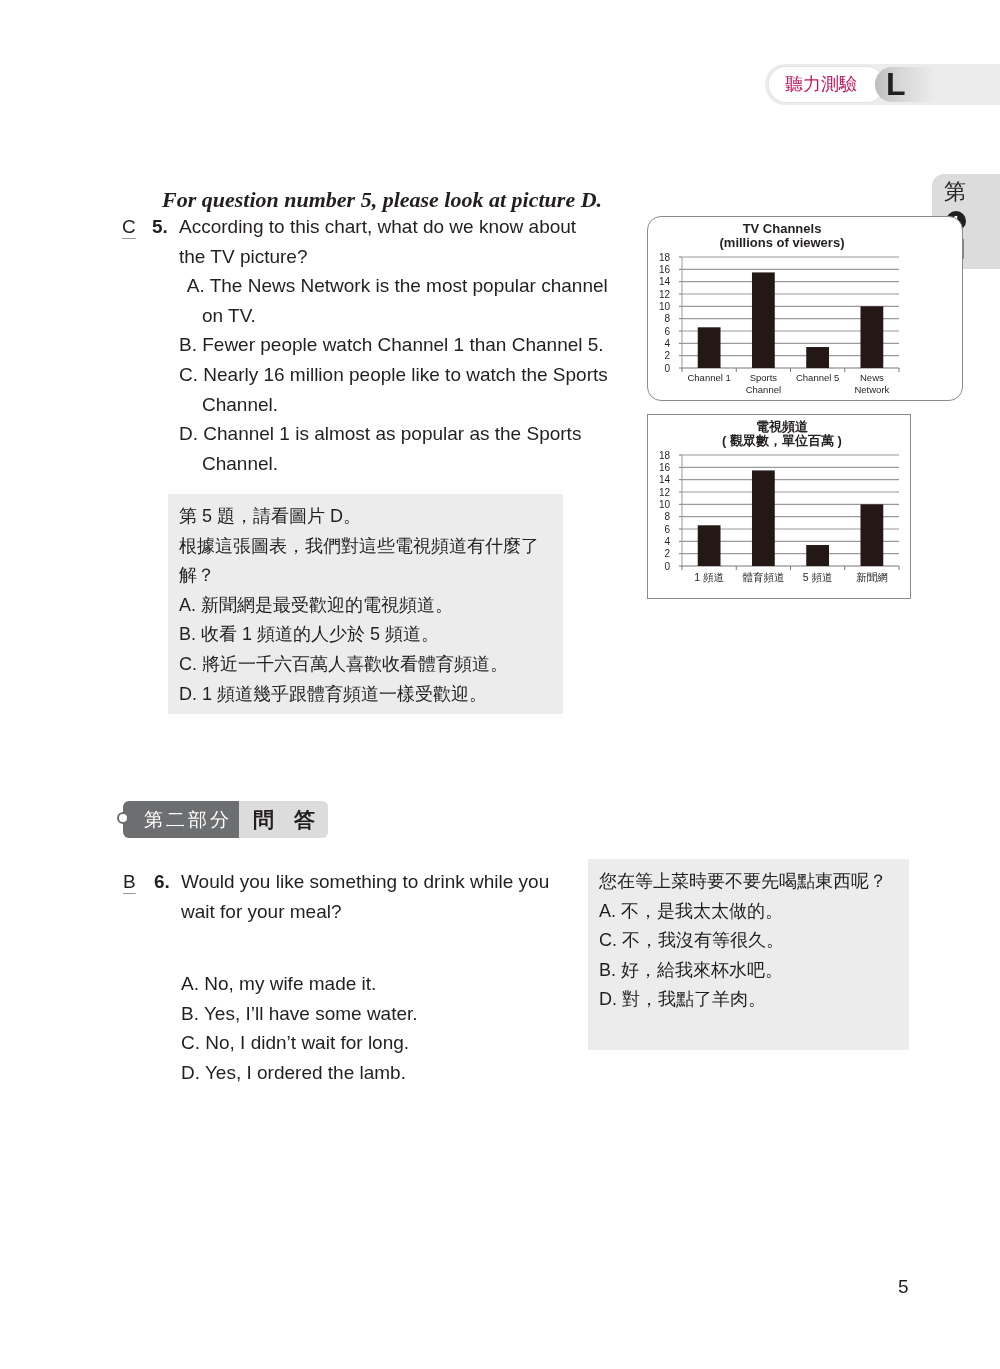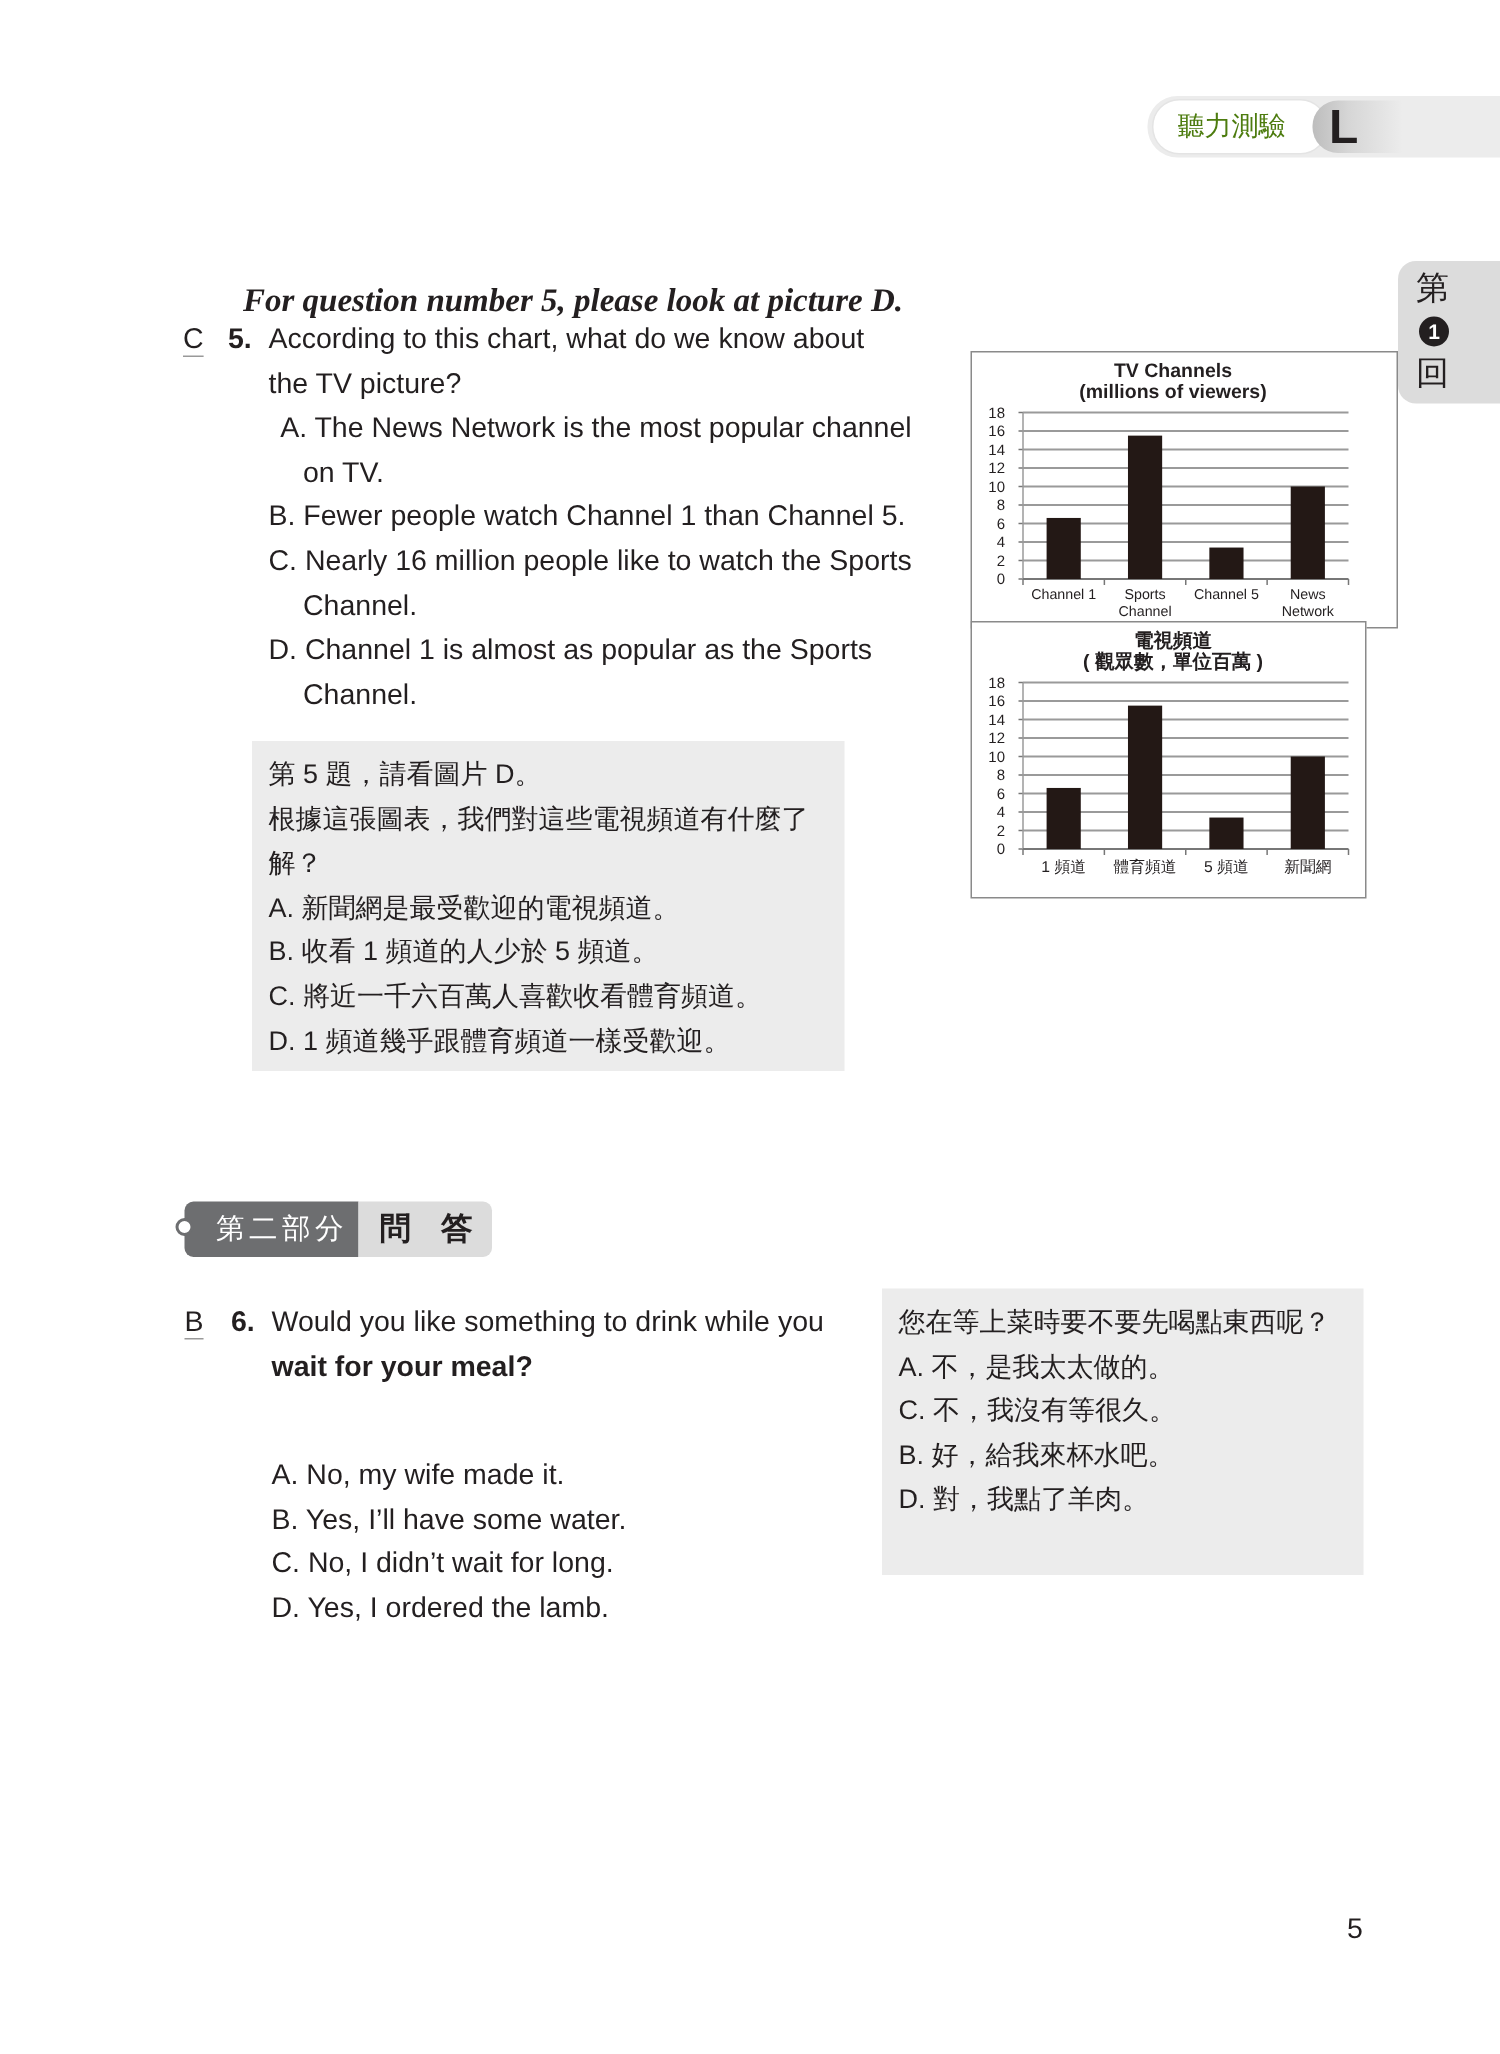--- a/index.html
+++ b/index.html
@@ -1,21 +1,21 @@
 <!DOCTYPE html>
 <html><head>
 <meta charset="utf-8">
 <style>
   html, body { margin:0; padding:0; }
   body { width:1000px; height:1369px; position:relative; background:#fff; font-family:"Liberation Sans","DejaVu Sans",sans-serif; color:#231f20; overflow:hidden; }
   .abs { position:absolute; }
   
   .hdr-bar { left:765px; top:64px; width:235px; height:41px; background:#ececec; border-radius:20px 0 0 20px; }
   .hdr-white { left:769px; top:67px; width:115px; height:35px; background:#fff; border-radius:17px; box-shadow:0 0 0 1px #e4e4e4; }
-  .hdr-title { left:785px; top:72px; font-size:18px; line-height:24px; color:#4d7c0f; }
+  .hdr-title { left:785px; top:72px; font-size:18px; line-height:24px; color:#be185d; }
   .hdr-L { left:875px; top:67px; width:60px; height:35px; border-radius:17px 0 0 17px; background:linear-gradient(90deg,#bdbdbd 0%,#d6d6d6 40%,#ececec 100%); }
   .hdr-Lletter { left:886px; top:66px; font-size:32px; font-weight:bold; line-height:36px; color:#231f20; }
   
   .side-tab { left:932px; top:174px; width:68px; height:95px; background:#dcdcdc; border-radius:12px 0 0 12px; }
   .side-ch { position:absolute; left:12px; font-size:22px; line-height:24px; color:#231f20; }
   .side-circle { position:absolute; left:14px; top:37px; width:20px; height:20px; border-radius:50%; background:#231f20; color:#fff; font-size:14px; font-weight:bold; text-align:center; line-height:20px; }
   
   .instr { left:122px; top:187px; font-family:"Liberation Serif","DejaVu Serif",serif; font-style:italic; font-weight:bold; font-size:22px; line-height:26px;margin-left:40px; }
   .q-line { font-size:19px; line-height:29.6px; white-space:nowrap; }
   .ans { font-size:19px; text-decoration:underline; text-decoration-color:#999; text-underline-offset:5px; }
@@ -69,21 +69,21 @@
     <div class="zh">第 5 題，請看圖片 D。</div>
     <div class="zh">根據這張圖表，我們對這些電視頻道有什麼了</div>
     <div class="zh">解？</div>
     <div class="zh">A. 新聞網是最受歡迎的電視頻道。</div>
     <div class="zh">B. 收看 1 頻道的人少於 5 頻道。</div>
     <div class="zh">C. 將近一千六百萬人喜歡收看體育頻道。</div>
     <div class="zh">D. 1 頻道幾乎跟體育頻道一樣受歡迎。</div>
   </div>
 </div>
 
-<div class="abs chart-box" style="left:647px; top:234px; width:285px; height:185px;">
+<div class="abs chart-box" style="left:647px; top:216px; width:316px; height:185px;border-radius:14px;">
   <svg id="chart0" width="261" height="182">
       <text x="134" y="16" text-anchor="middle" font-size="13" font-weight="bold" fill="#231f20" font-family="Liberation Sans, DejaVu Sans, sans-serif">TV Channels</text>
       <text x="134" y="30" text-anchor="middle" font-size="13" font-weight="bold" fill="#231f20" font-family="Liberation Sans, DejaVu Sans, sans-serif">(millions of viewers)</text>
       <line x1="31" x2="34" y1="151" y2="151" stroke="#777" stroke-width="1"></line>
       <text x="22" y="154.5" text-anchor="end" font-size="10" fill="#231f20" font-family="Liberation Sans, DejaVu Sans, sans-serif">0</text>
       <line x1="34" x2="251" y1="138.66666666666666" y2="138.66666666666666" stroke="#9a9a9a" stroke-width="1.2"></line>
       <line x1="31" x2="34" y1="138.66666666666666" y2="138.66666666666666" stroke="#777" stroke-width="1"></line>
       <text x="22" y="142.16666666666666" text-anchor="end" font-size="10" fill="#231f20" font-family="Liberation Sans, DejaVu Sans, sans-serif">2</text>
       <line x1="34" x2="251" y1="126.33333333333334" y2="126.33333333333334" stroke="#9a9a9a" stroke-width="1.2"></line>
       <line x1="31" x2="34" y1="126.33333333333334" y2="126.33333333333334" stroke="#777" stroke-width="1"></line>
@@ -182,21 +182,21 @@
 <div class="abs sec-dot"></div>
 <div class="abs sec-t1">第二部分</div>
 <div class="abs sec-t2">問答</div>
 
 <div class="abs" style="left:123px; top:867px;">
   <div class="q-line" style="position:relative;">
     <span class="ans">B</span>
     <span class="qnum" style="position:absolute; left:31px;">6.</span>
     <span style="position:absolute; left:58px;">Would you like something to drink while you</span>
   </div>
-  <div class="q-line" style="padding-left:58px;font-weight:bold;">wait for your meal?</div>
+  <div class="q-line" style="padding-left:58px;">wait for your meal?</div>
   <div class="q-line" style="padding-left:58px;margin-top:43px;">A. No, my wife made it.</div>
   <div class="q-line" style="padding-left:58px;">B. Yes, I’ll have some water.</div>
   <div class="q-line" style="padding-left:58px;">C. No, I didn’t wait for long.</div>
   <div class="q-line" style="padding-left:58px;">D. Yes, I ordered the lamb.</div>
 </div>
 
 <div class="abs grey-box" style="left:588px; top:859px; width:321px; height:191px;">
   <div style="padding:8px 0 0 11px;">
     <div class="zh">您在等上菜時要不要先喝點東西呢？</div>
     <div class="zh">A. 不，是我太太做的。</div>

